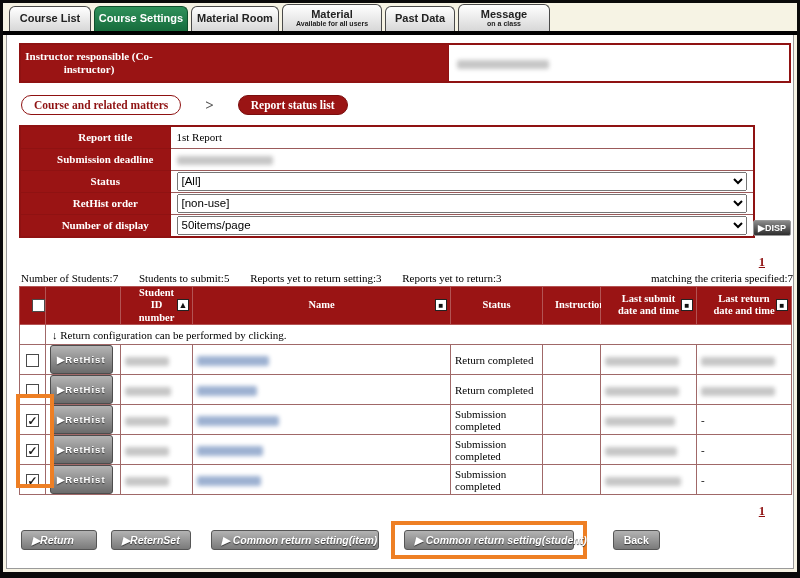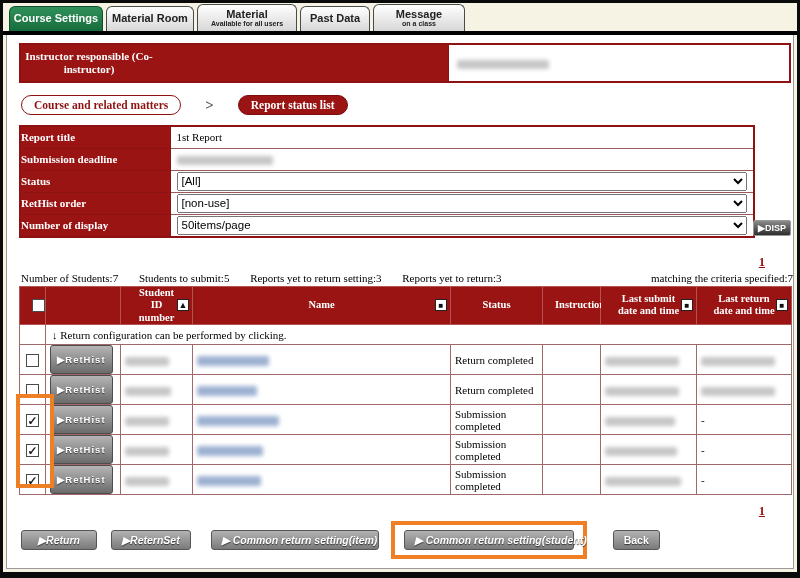--- a/index.html
+++ b/index.html
@@ -31,21 +31,21 @@
   .crumbs { display:flex; align-items:center; gap:24px; margin:12px 0 10px 2px; }
   .pill { border-radius:12px; font-size:11.5px; font-weight:bold; padding:3px 12px; }
   .pill.parent { background:#fff; color:#8f1212; border:1px solid #8f1212; cursor:pointer; }
   .pill.current { background:#9a1414; color:#fff; border:1px solid #7a0e0e; }
   .crumb-sep { font-size:15px; color:#555; font-weight:bold; }
 
   
   .filter-wrap { position:relative; width:772px; }
   .filter-table { width:736px; border:2px solid #8f1212; border-collapse:collapse; }
   .filter-table td { border:1px solid #9b5a5a; font-size:11px; vertical-align:middle; height:22px; }
-  .filter-table .lbl { background:#9a1414; color:#fff; font-weight:bold; text-align:left; width:150px; border-color:#8f1212; }
+  .filter-table .lbl { background:#9a1414; color:#fff; font-weight:bold; text-align:center; width:150px; border-color:#8f1212;padding-left:20px; }
   .filter-table .val { background:#fff; padding:1px 6px; }
   .filter-table select { width:100%; height:19px; font-family:"Liberation Sans", sans-serif; font-size:11.5px; }
   .disp-btn { position:absolute; right:0; bottom:2px; background:linear-gradient(#8a8a8a,#2d2d2d); color:#fff; border:1px solid #9a9a9a; border-radius:2px; font-family:"Liberation Sans", sans-serif; font-size:9px; font-weight:bold; padding:2px 4px; cursor:pointer; }
 
   
   .pagenum-row { text-align:right; padding-right:16px; margin-top:14px; }
   .pagenum { color:#8f1212; font-weight:bold; font-size:12.5px; text-decoration:underline; cursor:pointer; }
   .summary { display:flex; justify-content:space-between; font-size:11px; margin:2px 2px 2px 2px; width:772px; }
   .summary .left span { margin-right:18px; }
 
@@ -68,20 +68,23 @@
   .btnrow { display:flex; align-items:center; margin:2px 0 0 2px; }
   .gbtn { background:linear-gradient(#b3b3b3,#7a7a7a); border:1px solid #565656; border-radius:3px; color:#fff; font-family:"Liberation Sans", sans-serif; font-size:10.5px; font-weight:bold; font-style:italic; padding:3px 10px; text-shadow:0 1px 1px #333; cursor:pointer; white-space:nowrap; }
   .orange-box { border:4px solid #ee7f24; padding:5px 9px; margin:0 12px; display:inline-block; background:transparent; }
 </style>
 </head>
 <body>
 
 <div class="screen">
 
   <div class="tabbar">
+    <div class="tab" style="width:82px">
+        <span>Course List</span>
+      </div>
     <div class="tab active" style="width:94px">
         <span>Course Settings</span>
       </div>
     <div class="tab" style="width:88px">
         <span>Material Room</span>
       </div>
     <div class="tab two-line" style="width:100px">
         <span>Material</span>
         <span class="sub">Available for all users</span>
       </div>
@@ -231,21 +234,21 @@
           <td><span class="mask" style="width:76px"></span></td>
           <td>-</td>
         </tr>
       </tbody>
         </table>
       <div class="cb-highlight"></div>
     </div>
 
     <div class="footer-pagenum"><span class="pagenum">1</span></div>
     <div class="btnrow">
-      <span class="gbtn" style="width:76px; text-align:center">▶Return</span>
+      <span class="gbtn" style="width:76px; text-align:left">▶Return</span>
       <span class="gbtn" style="margin-left:14px">▶ReternSet</span>
       <span class="gbtn" style="margin-left:20px; width:168px; text-align:center">▶   Common return setting(item)</span>
       <span class="orange-box">
         <span class="gbtn" style="width:170px; text-align:center; display:inline-block">▶ Common return setting(student)</span>
       </span>
       <span class="gbtn" style="margin-left:14px; font-style:normal">Back</span>
     </div>
 
   </div>
 </div>

